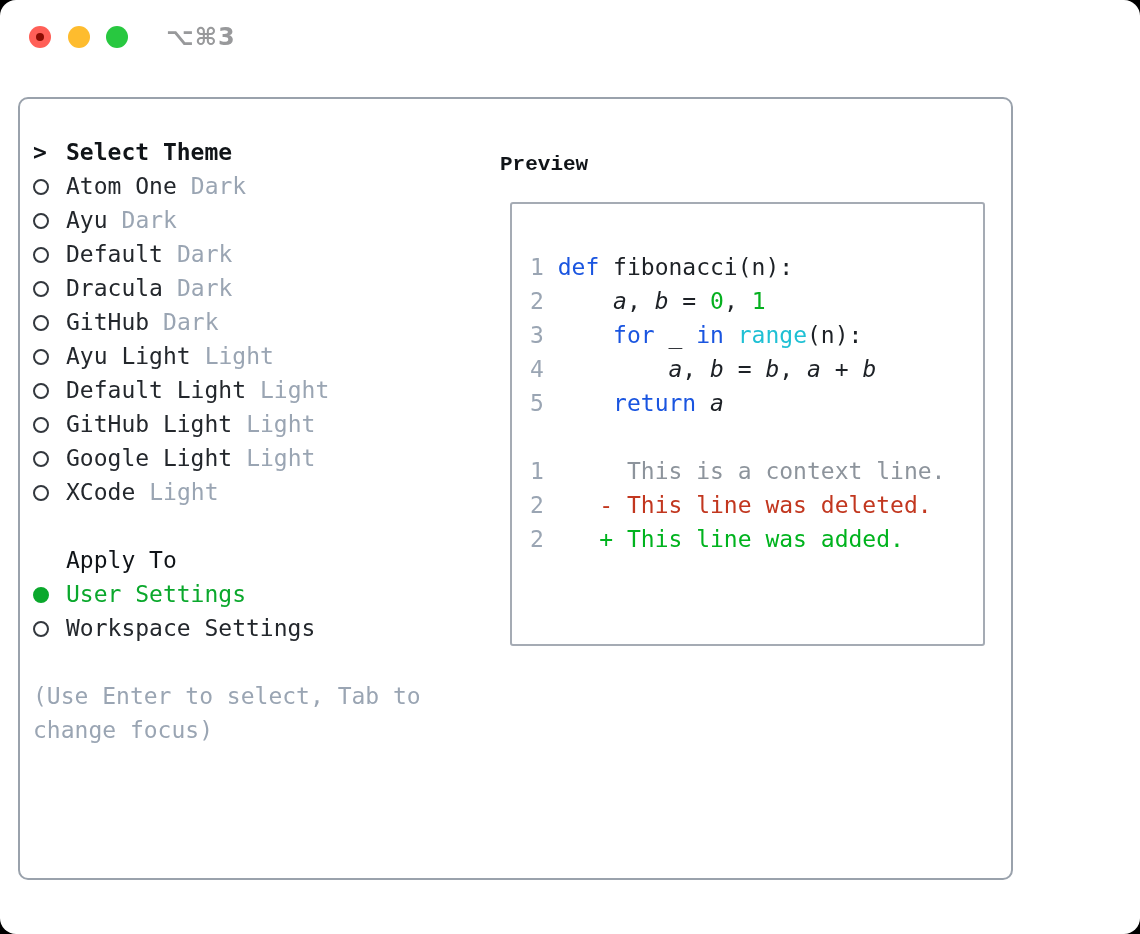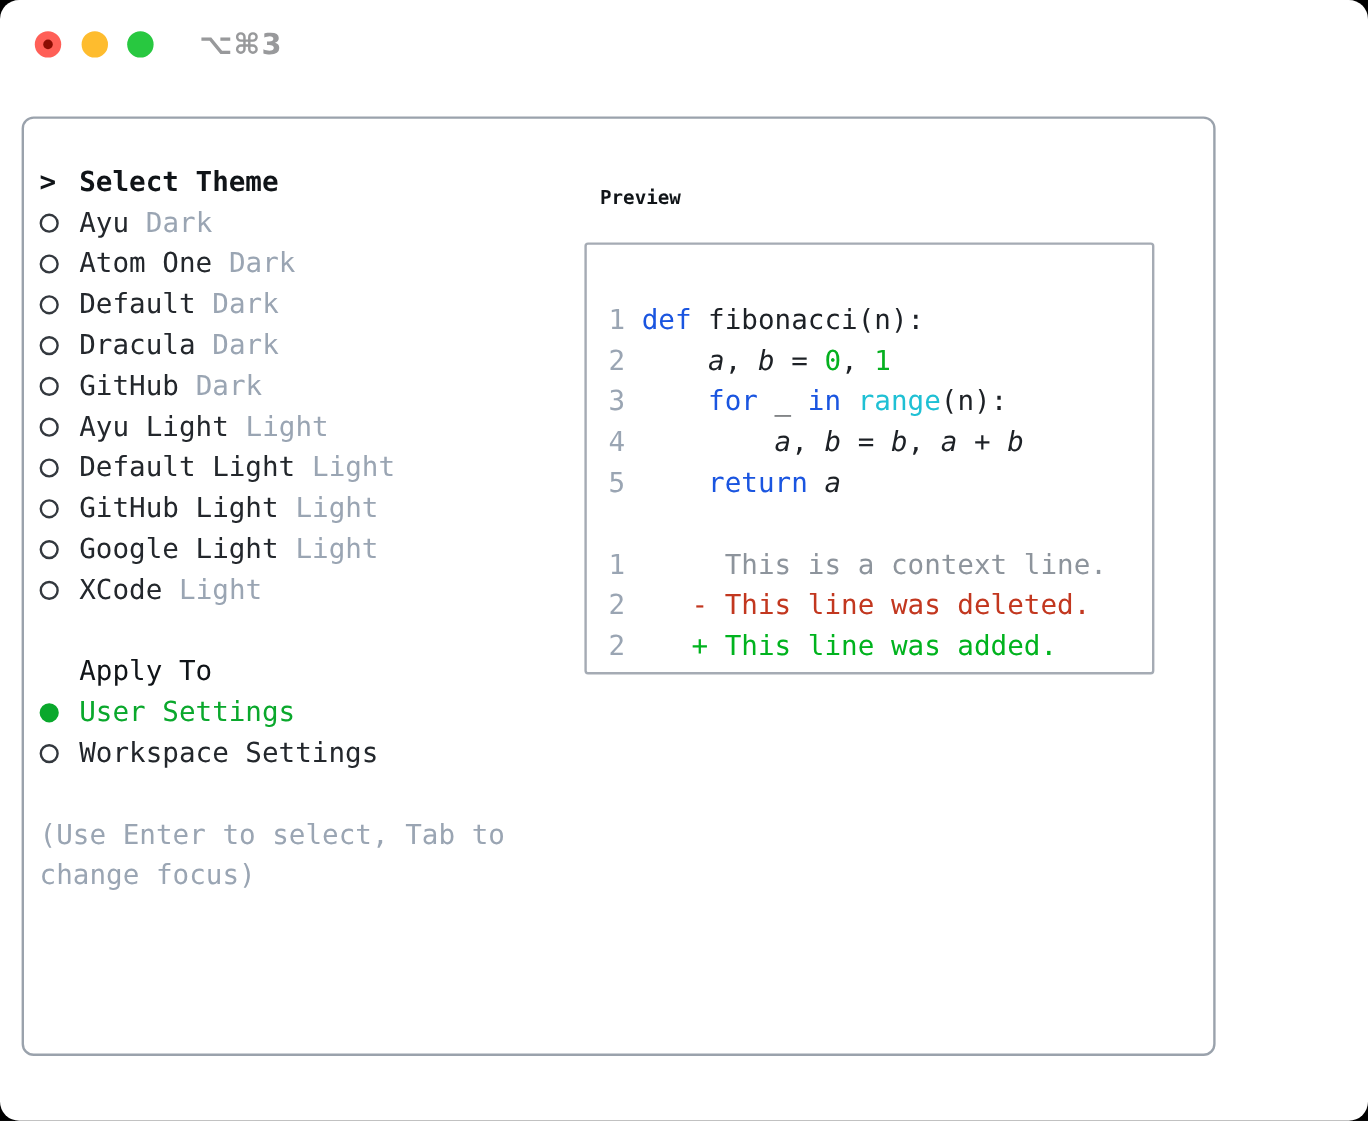--- a/index.html
+++ b/index.html
@@ -42,24 +42,24 @@
   .name{color:#23272c;}
   .selected .name{color:var(--green);}
   .variant{color:var(--dim);margin-left:14px;}
   .section-title{color:#101418;}
   .spacer{height:34px;}
   .help{color:var(--dim);font-size:23px;}
   .help div{height:34px;line-height:34px;}
   
   .preview-title{
     position:absolute;left:480px;top:49px;height:34px;line-height:34px;
-    font-size:16px;font-weight:700;color:#101418;
+    font-size:21px;font-weight:700;color:#101418;font-family:Liberation Mono, monospace;
   }
   .preview-box{
-    position:absolute;left:467px;top:103px;width:475px;height:360px;
+    position:absolute;left:490px;top:103px;width:475px;height:444px;
     border:2px solid var(--border2);border-radius:3px;box-sizing:border-box;
     background:#fff;overflow:hidden;
   }
   #code{margin:0;padding:46px 0 0 18px;font-size:23px;font-family:inherit;}
   .code-line{height:34px;line-height:34px;white-space:pre;}
   .tok-lineno{color:var(--dim);}
   .tok-fg{color:var(--fg);}
   .tok-kw{color:var(--kw);}
   .tok-builtin{color:var(--builtin);}
   .tok-num{color:var(--num);}
@@ -83,22 +83,22 @@
   </div>
 
   <div class="main-box">
 
     <div class="left-col">
       <div class="row">
         <span class="marker prompt">&gt;</span><span class="title">Select Theme</span>
       </div>
 
       <div id="theme-list">
+          <div class="row theme-row"><span class="marker"><span class="circle"></span></span><span class="name">Atom One</span><span class="variant">Dark</span></div>
           <div class="row theme-row"><span class="marker"><span class="circle"></span></span><span class="name">Ayu</span><span class="variant">Dark</span></div>
-          <div class="row theme-row"><span class="marker"><span class="circle"></span></span><span class="name">Atom One</span><span class="variant">Dark</span></div>
           <div class="row theme-row"><span class="marker"><span class="circle"></span></span><span class="name">Default</span><span class="variant">Dark</span></div>
           <div class="row theme-row"><span class="marker"><span class="circle"></span></span><span class="name">Dracula</span><span class="variant">Dark</span></div>
           <div class="row theme-row"><span class="marker"><span class="circle"></span></span><span class="name">GitHub</span><span class="variant">Dark</span></div>
           <div class="row theme-row"><span class="marker"><span class="circle"></span></span><span class="name">Ayu Light</span><span class="variant">Light</span></div>
           <div class="row theme-row"><span class="marker"><span class="circle"></span></span><span class="name">Default Light</span><span class="variant">Light</span></div>
           <div class="row theme-row"><span class="marker"><span class="circle"></span></span><span class="name">GitHub Light</span><span class="variant">Light</span></div>
           <div class="row theme-row"><span class="marker"><span class="circle"></span></span><span class="name">Google Light</span><span class="variant">Light</span></div>
           <div class="row theme-row"><span class="marker"><span class="circle"></span></span><span class="name">XCode</span><span class="variant">Light</span></div>
         </div>
 

